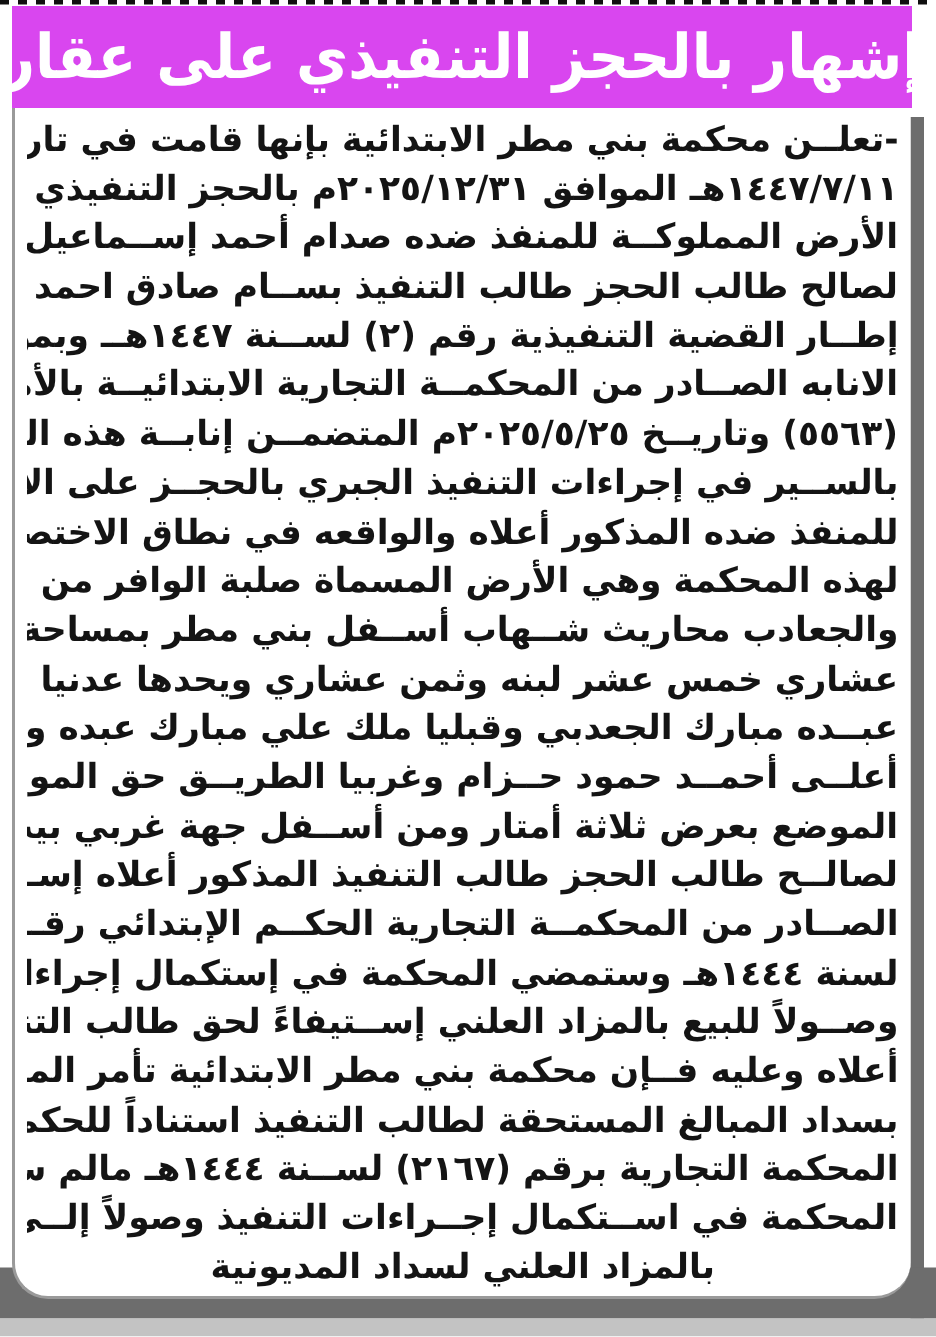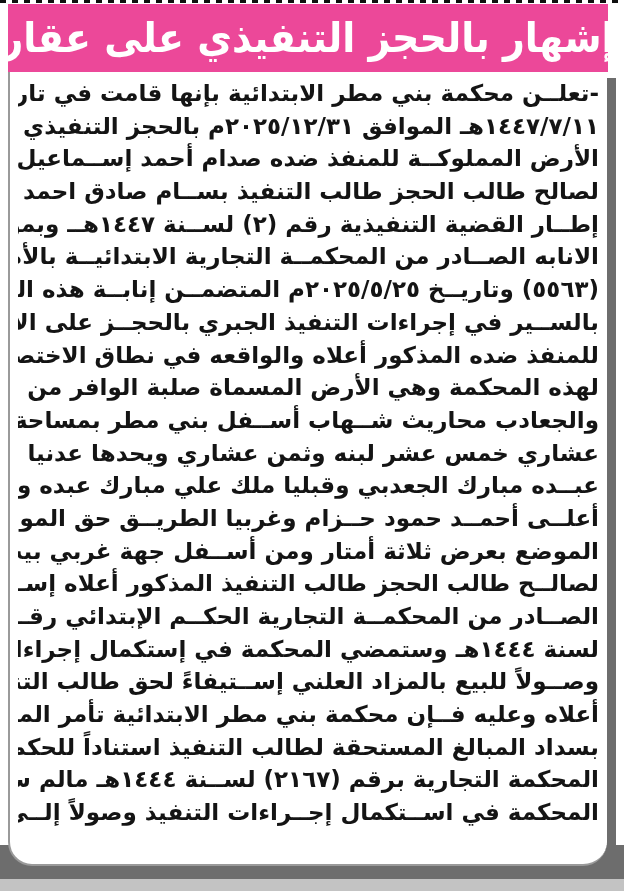--- a/index.html
+++ b/index.html
@@ -9,21 +9,21 @@
     font-family:"DejaVu Sans", sans-serif;
   }
   
   .top-perforation {
     position:absolute; top:0; left:0; width:624px; height:3px;
     background:repeating-linear-gradient(to right, #101010 0 6px, #ffffff 6px 12px);
   }
   
   .banner {
     position:absolute; left:8px; top:4px; width:600px; height:68px;
-    background:#ec4899;
+    background:#d946ef;
     display:flex; align-items:center; justify-content:center;
     z-index:3;
   }
   .banner .title {
     color:#ffffff; font-weight:bold; font-size:38px; line-height:1;
     direction:rtl; white-space:nowrap;
     transform:scaleY(1.08);
   }
   
   .right-shadow {
@@ -100,14 +100,15 @@
     <div class="line">أعلــى أحمــد حمود حــزام وغربيا الطريــق حق الموضــع عارضة</div>
     <div class="line">الموضع بعرض ثلاثة أمتار ومن أســفل جهة غربي بيت الشرقي</div>
     <div class="line">لصالــح طالب الحجز طالب التنفيذ المذكور أعلاه إســتناداً للحكم</div>
     <div class="line">الصــادر من المحكمــة التجارية الحكــم الإبتدائي رقــم (٢١٦٧)</div>
     <div class="line">لسنة ١٤٤٤هـ وستمضي المحكمة في إستكمال إجراءات التنفيذ</div>
     <div class="line">وصــولاً للبيع بالمزاد العلني إســتيفاءً لحق طالب التنفيذ المذكور</div>
     <div class="line">أعلاه وعليه فــإن محكمة بني مطر الابتدائية تأمر المحجوز عليه</div>
     <div class="line">بسداد المبالغ المستحقة لطالب التنفيذ استناداً للحكم الصادر من</div>
     <div class="line">المحكمة التجارية برقم (٢١٦٧) لســنة ١٤٤٤هـ مالم ســتمضي</div>
     <div class="line">المحكمة في اســتكمال إجــراءات التنفيذ وصولاً إلــى بيع الأرض</div>
+    <div class="line centered">بالمزاد العلني لسداد المديونية</div>
   </div>
 </div>
 
 </body></html>

